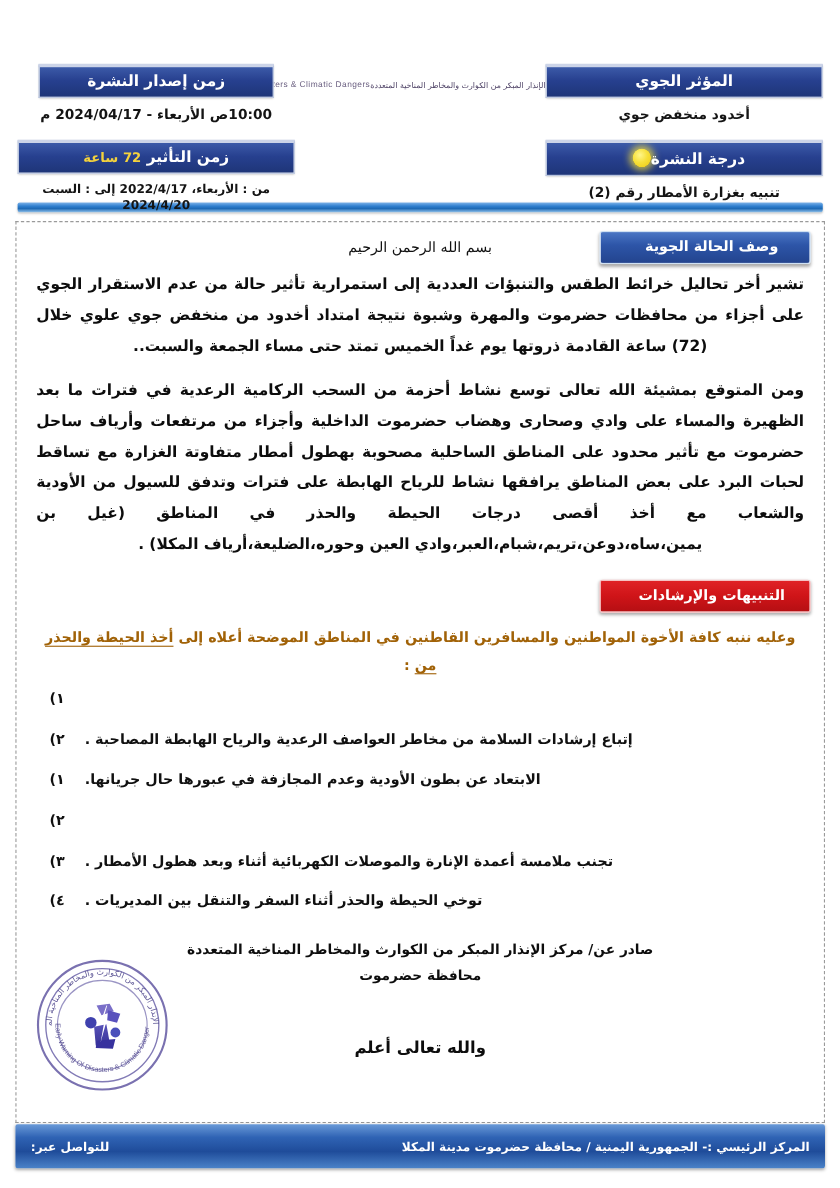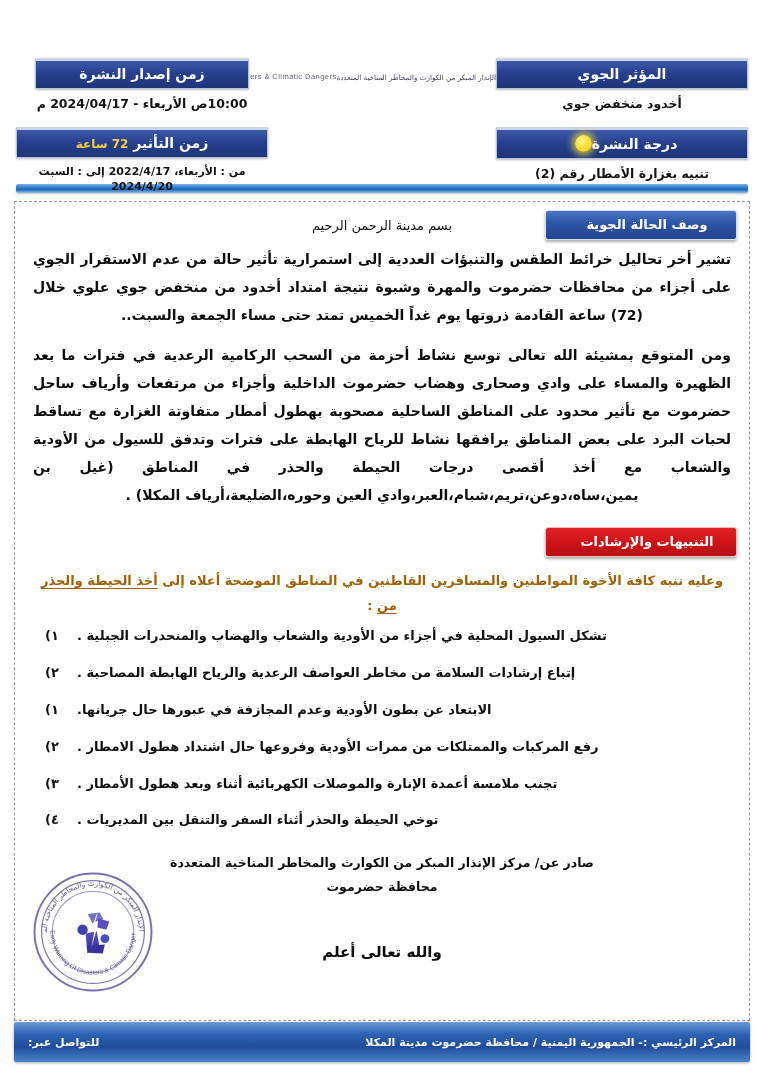--- a/index.html
+++ b/index.html
@@ -230,48 +230,46 @@
   </div>
 
   <div class="blue-rule"></div>
 
   <div class="frame">
 
     <div class="section-head">
       <div class="chip blue">وصف الحالة الجوية</div>
     </div>
 
-    <div class="basmala">بسم مدينة الرحمن الرحيم</div>
+    <div class="basmala">بسم الله الرحمن الرحيم</div>
 
     <div class="para">تشير أخر تحاليل خرائط الطقس والتنبؤات العددية إلى استمرارية تأثير حالة من عدم الاستقرار الجوي على أجزاء من محافظات حضرموت والمهرة وشبوة نتيجة امتداد أخدود من منخفض جوي علوي خلال (72) ساعة القادمة ذروتها يوم غداً الخميس تمتد حتى مساء الجمعة والسبت..</div>
     <div class="para">ومن المتوقع بمشيئة الله تعالى توسع نشاط أحزمة من السحب الركامية الرعدية في فترات ما بعد الظهيرة والمساء على وادي وصحارى وهضاب حضرموت الداخلية وأجزاء من مرتفعات وأرياف ساحل حضرموت مع تأثير محدود على المناطق الساحلية مصحوبة بهطول أمطار متفاوتة الغزارة مع تساقط لحبات البرد على بعض المناطق يرافقها نشاط للرياح الهابطة على فترات وتدفق للسيول من الأودية والشعاب مع أخذ أقصى درجات الحيطة والحذر في المناطق (غيل بن يمين،ساه،دوعن،تريم،شبام،العبر،وادي العين وحوره،الضليعة،أرياف المكلا) .</div>
 
     <div class="section-head" style="margin-top:18px;">
       <div class="chip red">التنبيهات والإرشادات</div>
     </div>
 
     <div class="warn-line">
       <span>وعليه ننبه كافة الأخوة المواطنين والمسافرين القاطنين في المناطق الموضحة أعلاه إلى </span><span class="u">أخذ الحيطة والحذر من</span><span> :</span>
     </div>
 
     <ul class="adv-list">
       <li class="adv-item">
-        <span class="adv-text">تشكل السيول المحلية في أجزاء من الأودية والشعاب والهضاب والمنحدرات الجبلية .</span>
         <span class="adv-num">١)</span>
       </li>
       <li class="adv-item">
         <span class="adv-text">إتباع إرشادات السلامة من مخاطر العواصف الرعدية والرياح الهابطة المصاحبة .</span>
         <span class="adv-num">٢)</span>
       </li>
       <li class="adv-item">
         <span class="adv-text">الابتعاد عن بطون الأودية وعدم المجازفة في عبورها حال جريانها.</span>
         <span class="adv-num">١)</span>
       </li>
       <li class="adv-item">
-        <span class="adv-text">رفع المركبات والممتلكات من ممرات الأودية وفروعها حال اشتداد هطول الامطار .</span>
         <span class="adv-num">٢)</span>
       </li>
       <li class="adv-item">
         <span class="adv-text">تجنب ملامسة أعمدة الإنارة والموصلات الكهربائية أثناء وبعد هطول الأمطار .</span>
         <span class="adv-num">٣)</span>
       </li>
       <li class="adv-item">
         <span class="adv-text">توخي الحيطة والحذر أثناء السفر والتنقل بين المديريات .</span>
         <span class="adv-num">٤)</span>
       </li>

